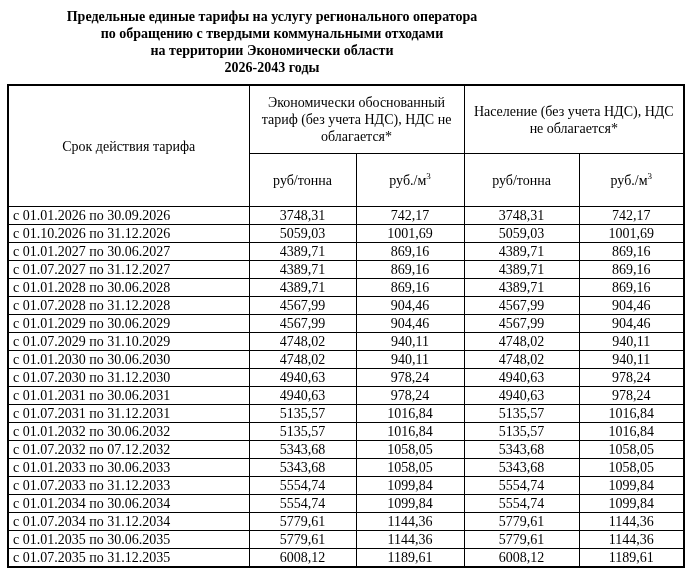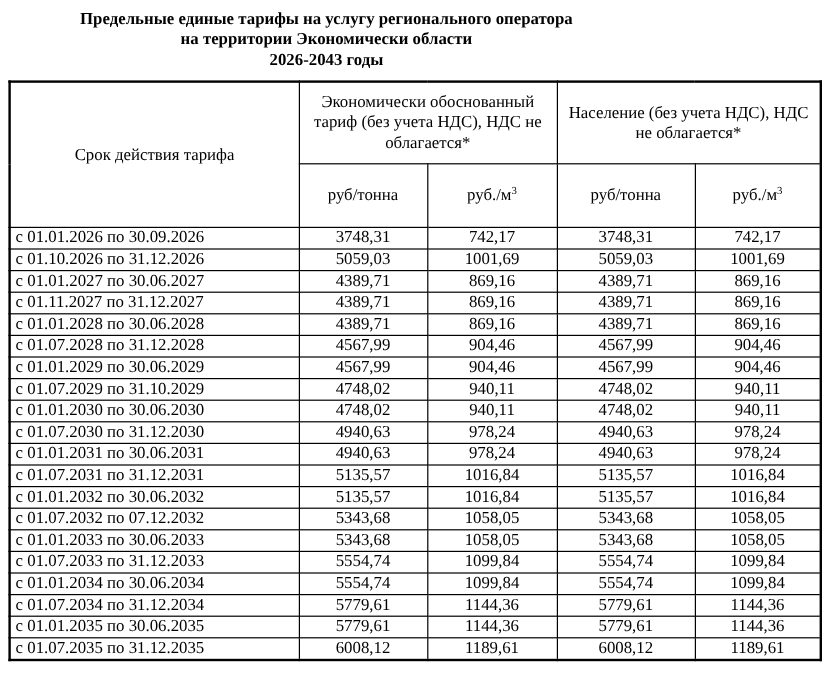--- a/index.html
+++ b/index.html
@@ -68,20 +68,21 @@
     vertical-align: super;
   }
 </style>
 </head>
 <body>
 
 <div class="page">
 
   <div class="doc-title">
     <div>Предельные единые тарифы на услугу регионального оператора</div>
+    <div>по обращению с твердыми коммунальными отходами</div>
     <div>на территории Экономически области</div>
     <div>2026-2043 годы</div>
   </div>
 
   <table class="tariff">
     <colgroup>
       <col style="width:241px">
       <col style="width:107px">
       <col style="width:108px">
       <col style="width:115px">
@@ -116,21 +117,21 @@
           <td class="val">1001,69</td>
         </tr>
         <tr>
           <td class="period">с 01.01.2027 по 30.06.2027</td>
           <td class="val">4389,71</td>
           <td class="val">869,16</td>
           <td class="val">4389,71</td>
           <td class="val">869,16</td>
         </tr>
         <tr>
-          <td class="period">с 01.11.2027 по 31.12.2027</td>
+          <td class="period">с 01.07.2027 по 31.12.2027</td>
           <td class="val">4389,71</td>
           <td class="val">869,16</td>
           <td class="val">4389,71</td>
           <td class="val">869,16</td>
         </tr>
         <tr>
           <td class="period">с 01.01.2028 по 30.06.2028</td>
           <td class="val">4389,71</td>
           <td class="val">869,16</td>
           <td class="val">4389,71</td>

